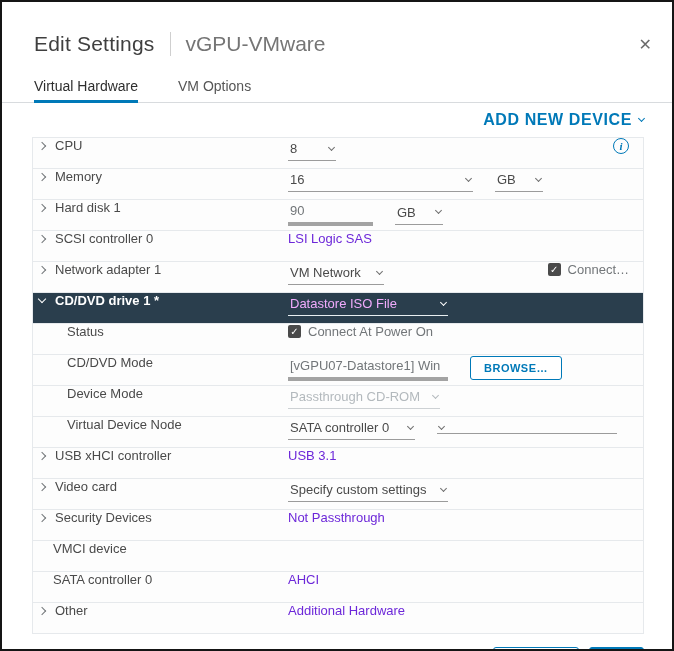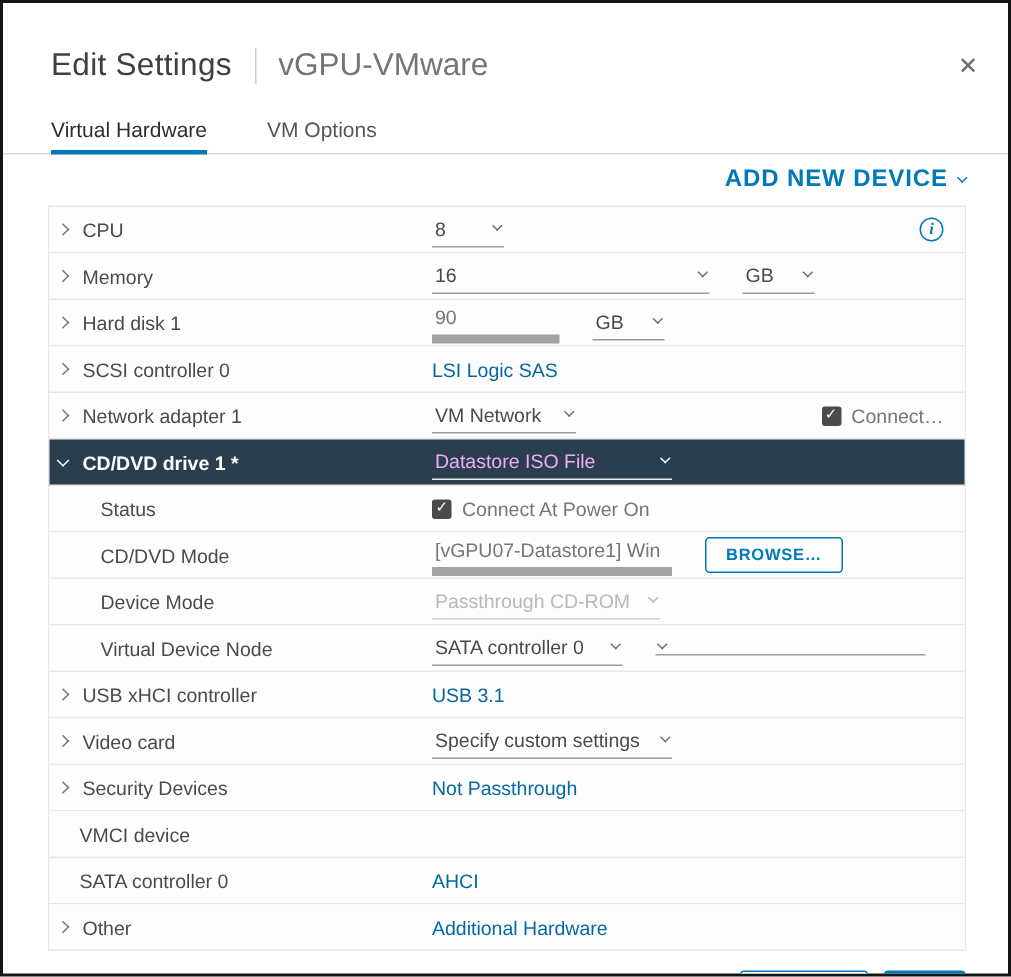--- a/index.html
+++ b/index.html
@@ -34,39 +34,39 @@
   .cr { display:inline-block; width:6px; height:6px; border-right:1.6px solid currentColor; border-bottom:1.6px solid currentColor; flex:none; }
   .cr.right { transform:rotate(-45deg); }
   .cr.down  { transform:rotate(45deg); margin-top:-3px; }
   .cr.small { width:5px; height:5px; }
   .cb { width:13px; height:13px; background:#4a4a4a; border-radius:2px; display:inline-flex; align-items:center; justify-content:center; color:#fff; font-size:10px; line-height:1; flex:none; cursor:pointer; }
   .cb-label { font-size:13px; color:#727679; margin-left:7px; white-space:nowrap; }
   .info { width:16px; height:16px; border:1.5px solid #0079b8; border-radius:50%; color:#0079b8; display:inline-flex; align-items:center; justify-content:center; font-size:11px; font-weight:bold; font-family:"Liberation Serif", serif; font-style:italic; flex:none; cursor:pointer; }
 
   
   .tbl { margin:2px 28px 0 30px; border:1px solid #e6e9ec; border-bottom:none; }
-  .hw-row { display:flex; align-items:center; min-height:31px; border-bottom:1px solid #e6e9ec; background:#fdfdfd; padding-right:6px; }
+  .hw-row { display:flex; align-items:flex-start; min-height:31px; border-bottom:1px solid #e6e9ec; background:#fdfdfd; padding-right:6px; }
   .hw-row.dark { background:#2a3e4d; }
   .cell-label { display:flex; align-items:center; width:255px; flex:none; padding-left:6px; font-size:13px; color:#4a4a4a; }
   .cell-label .cr { color:#727679; margin-right:10px; cursor:pointer; }
   .hw-row.dark .cell-label { color:#ffffff; font-weight:bold; }
   .hw-row.dark .cell-label .cr { color:#ffffff; }
   .cell-label.indent { padding-left:34px; }
   .cell-label.noarrow { padding-left:20px; }
   .cell-vals { display:flex; align-items:center; gap:22px; flex:1; min-width:0; }
 
   .sel { display:inline-flex; align-items:center; justify-content:space-between; gap:10px; border-bottom:1px solid #9b9b9b; padding:3px 2px 4px 2px; font-size:13px; color:#4a4a4a; cursor:pointer; flex:none; }
   .sel .cr { color:#6f6f6f; }
   .sel.light { color:#f0abfc; border-bottom-color:#e8eef1; }
   .sel.light .cr { color:#ffffff; }
   .sel.disabled { color:#b3b9bd; border-bottom-color:#cdd1d4; cursor:default; }
   .sel.disabled .cr { color:#b3b9bd; }
 
-  .txt-input { border:none; border-bottom:6px solid #a3a3a3; background:transparent; font-family:"Liberation Sans", sans-serif; font-size:13px; color:#727679; padding:3px 2px 4px 2px; flex:none; }
-  .val-text { font-size:13px; color:#0369a1; white-space:nowrap; }
+  .txt-input { border:none; border-bottom:4px solid #a3a3a3; background:transparent; font-family:"Liberation Sans", sans-serif; font-size:13px; color:#727679; padding:3px 2px 4px 2px; flex:none; }
+  .val-text { font-size:13px; color:#6d28d9; white-space:nowrap; }
   .browse-btn { border:1px solid #0079b8; color:#0079b8; background:#ffffff; border-radius:3px; padding:5px 13px; font-family:"Liberation Sans", sans-serif; font-size:11px; font-weight:bold; letter-spacing:.5px; cursor:pointer; }
 
   .trailing { margin-left:auto; display:inline-flex; align-items:center; padding-right:8px; }
 
   
   .ftr { margin-top:auto; display:flex; justify-content:flex-end; align-items:center; gap:10px; padding:13px 28px 15px 0; }
   .btn { font-family:"Liberation Sans", sans-serif; font-size:12px; font-weight:bold; letter-spacing:.6px; border-radius:3px; padding:8px 15px; cursor:pointer; }
   .btn.outline { background:#ffffff; color:#0079b8; border:1px solid #0079b8; }
   .btn.primary { background:#0079b8; color:#ffffff; border:1px solid #0079b8; padding:8px 17px; }
 </style>

